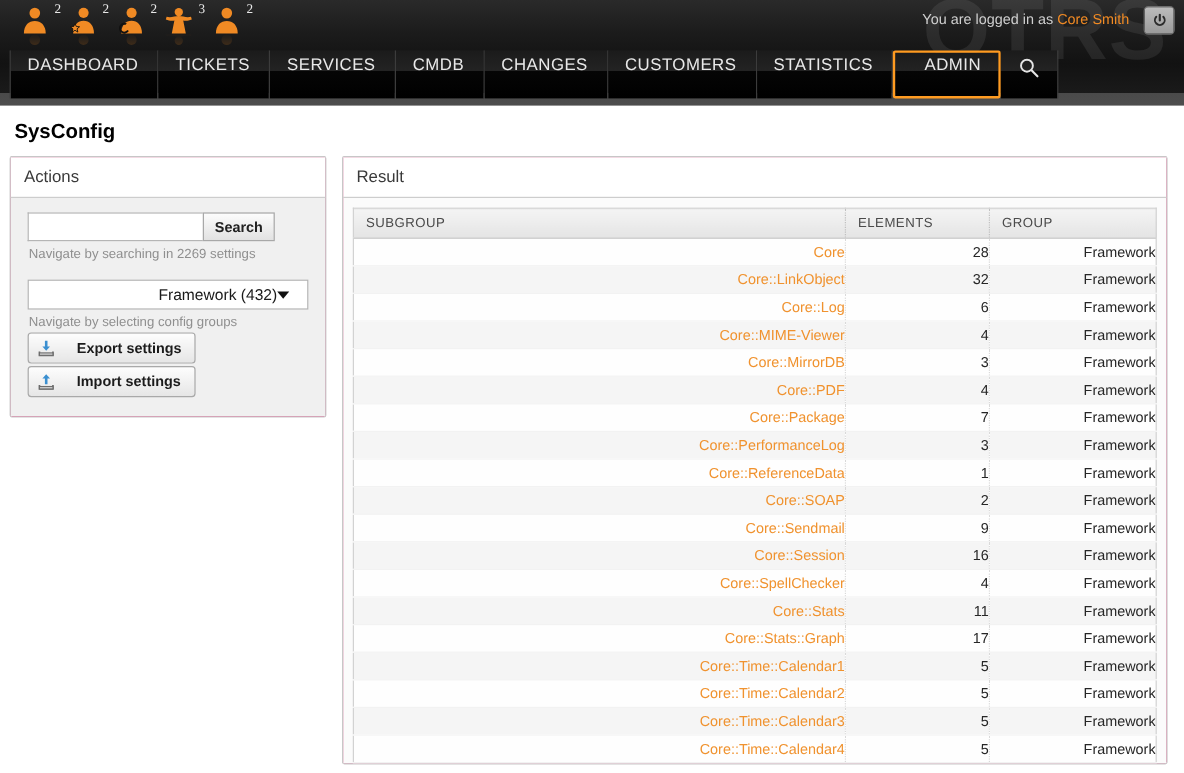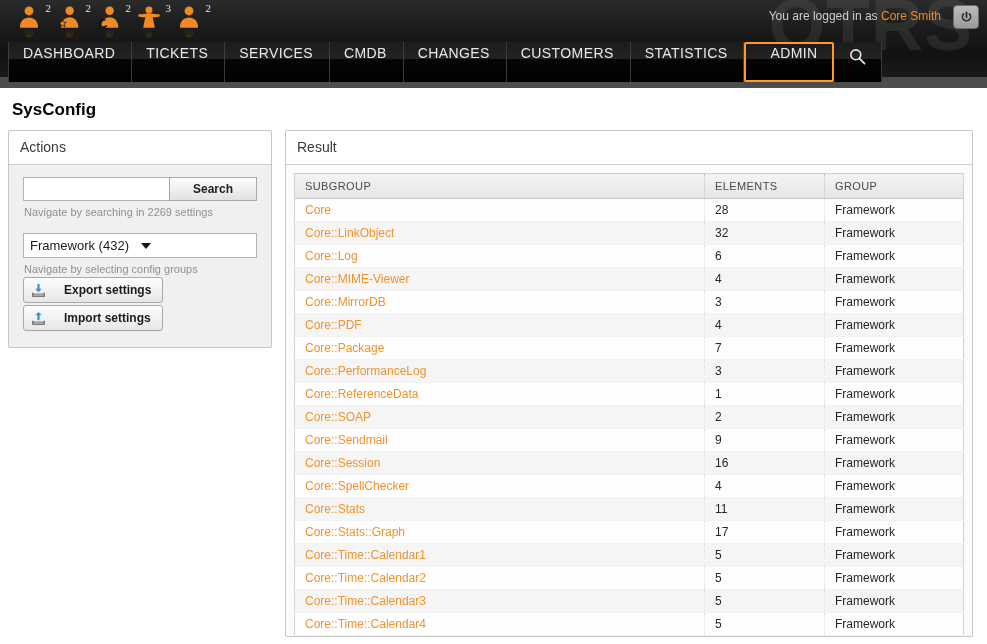--- a/index.html
+++ b/index.html
@@ -180,21 +180,21 @@
     border: 1px solid #b5b5b5;
     border-right: none;
     background: #fff;
     padding: 0 5px;
     font-size: 12px;
     font-family: "Liberation Sans", sans-serif;
     outline: none;
   }
   #search-button {
     height: 24px;
-    padding: 0 23px;
+    padding: 0 9px;
     border: 1px solid #a8a8a8;
     background: linear-gradient(to bottom, #fcfcfc, #e2e2e2);
     font-size: 12px;
     font-weight: bold;
     color: #222;
     font-family: "Liberation Sans", sans-serif;
     cursor: pointer;
   }
   .hint {
     font-size: 11px;
@@ -203,26 +203,25 @@
   }
 
   #group-select {
     margin-top: 15px;
     width: 234px;
     height: 25px;
     border: 1px solid #b3b3b3;
     background: #fff;
     display: flex;
     align-items: center;
-    justify-content: flex-start;
-    padding: 0 0 0 6px;
+    justify-content: flex-end;
+    padding: 0 15px 0 6px;
     font-size: 13px;
     color: #1a1a1a;
     cursor: pointer;
-    gap: 12px;
   }
   .caret {
     width: 0; height: 0;
     border-left: 5px solid transparent;
     border-right: 5px solid transparent;
     border-top: 6px solid #111;
   }
 
   .action-button {
     margin-top: 2px;
@@ -263,20 +262,21 @@
     border-bottom: 1px solid #c9c9c9;
   }
   #result-table th + th { border-left: 1px dotted #c0c0c0; margin-top: 48px; }
   #result-table td {
     font-size: 12px;
     padding: 4px 0 4px 10px;
     color: #262626;
     border-bottom: 1px solid #f2f2f2;
     overflow: hidden;
     white-space: nowrap;
+    text-align: right;
   }
   #result-table td + td { border-left: 1px dotted #d9d9d9; }
   #result-table tbody tr:nth-child(even) { background: #f5f5f5; }
   #result-table tbody tr:nth-child(odd)  { background: #fefefe; }
   .subgroup-link { color: #f0922e; cursor: pointer; }
   .col-sub { width: 410px; }
   .col-elem { width: 120px; }
   .col-group { width: auto; }
 </style>
 </head>

